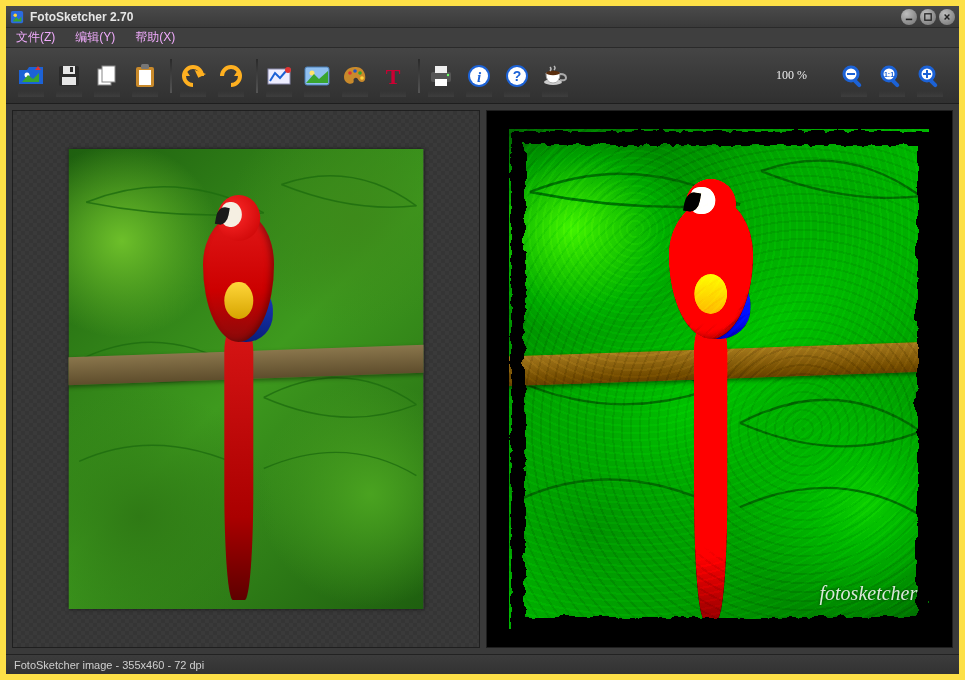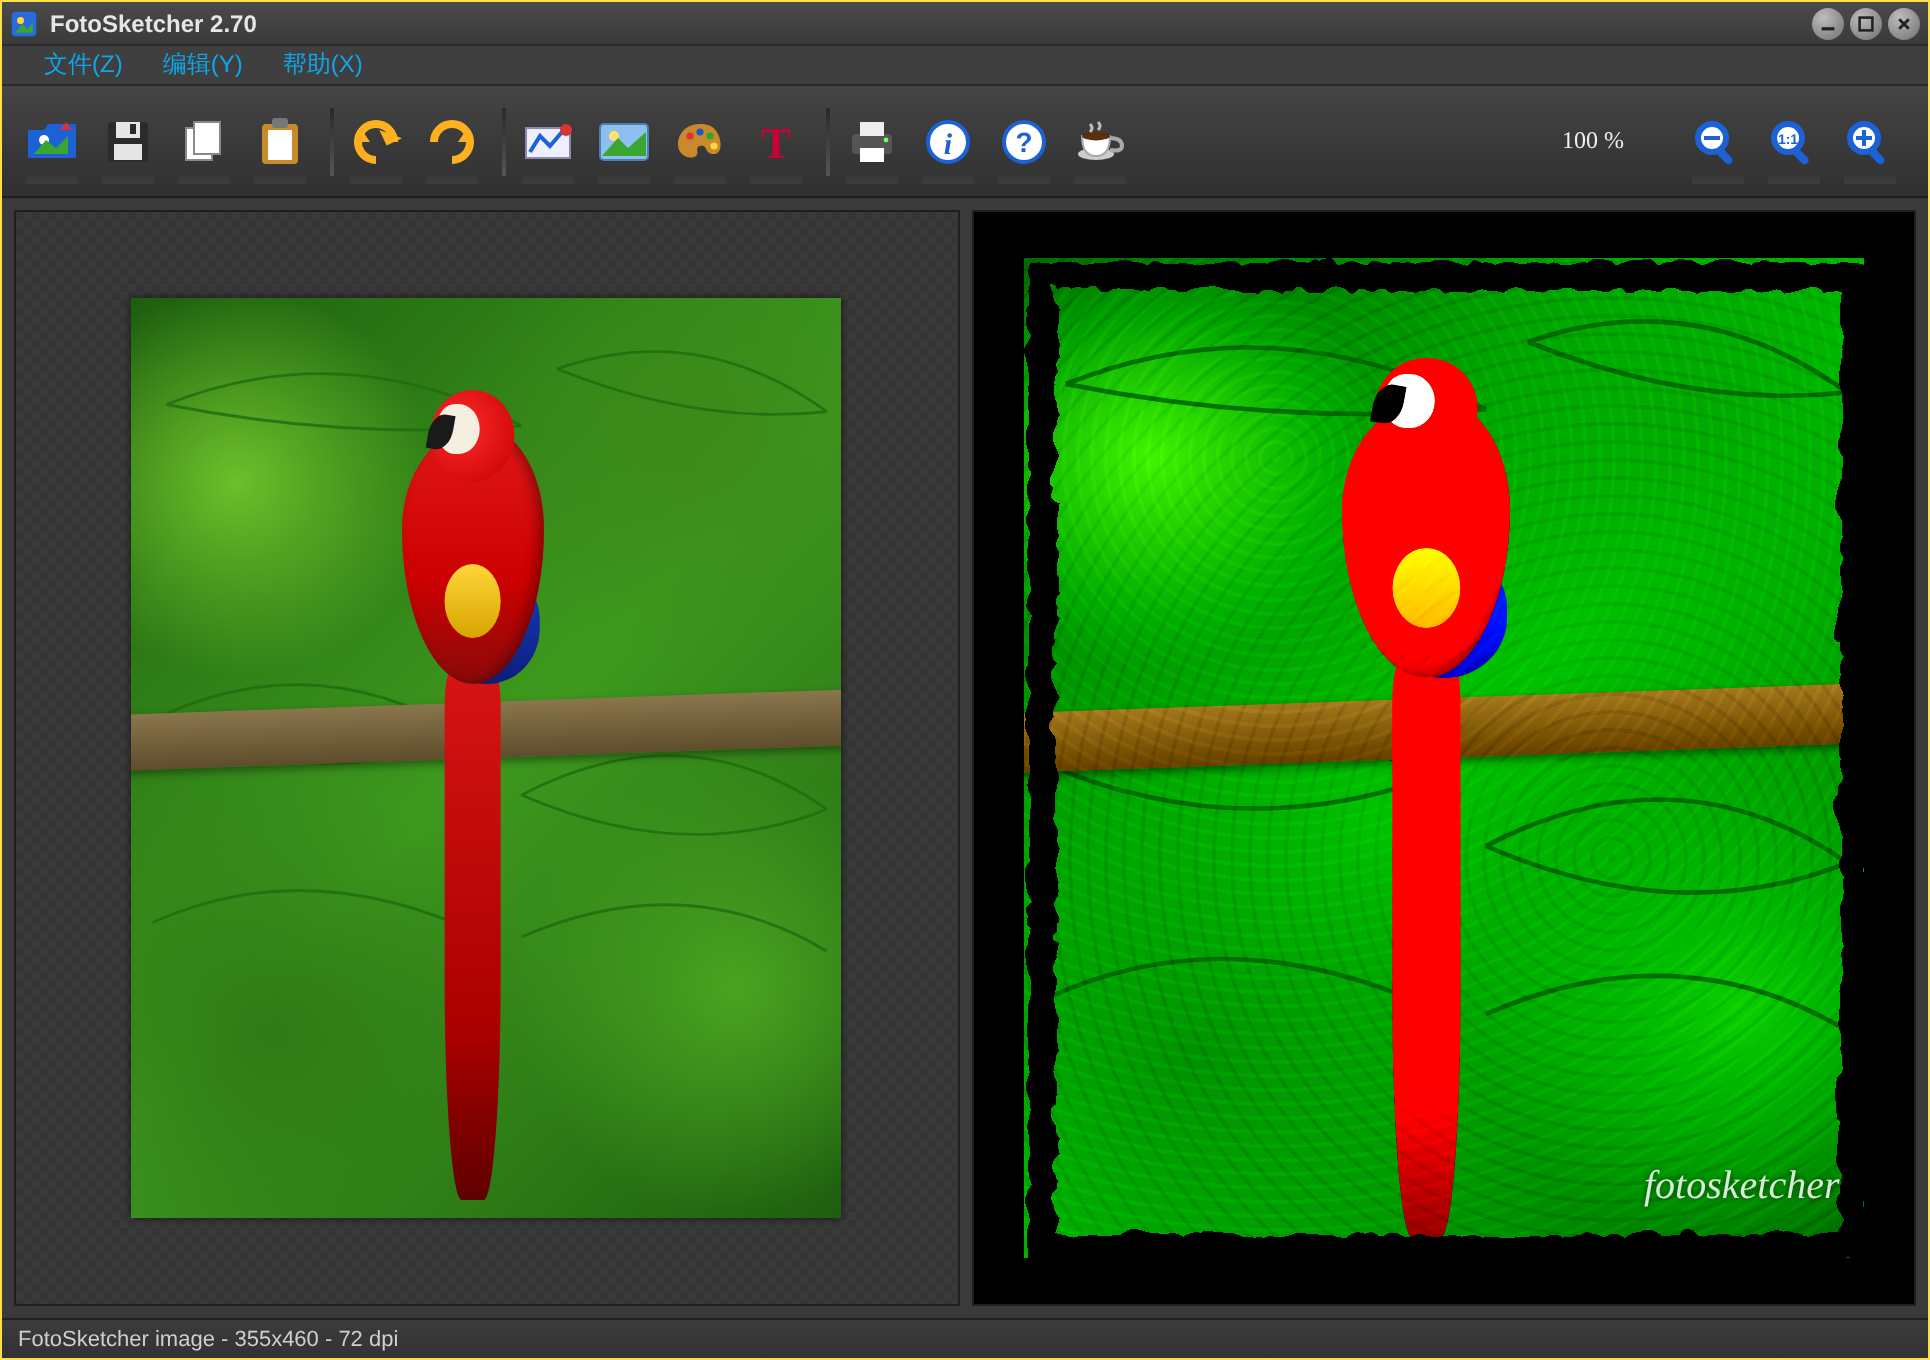--- a/index.html
+++ b/index.html
@@ -1,25 +1,25 @@
 <!DOCTYPE html>
 <html><head>
 <meta charset="utf-8">
 <style>
   * { box-sizing: border-box; margin: 0; padding: 0; }
   html, body { width: 965px; height: 680px; overflow: hidden; font-family: "Microsoft YaHei", Arial, sans-serif; background: #3f3f3f; }
-  .window { width: 965px; height: 680px; background: #3f3f3f; display: flex; flex-direction: column; border: 1px solid #fde047; }
+  .window { width: 965px; height: 680px; background: #3f3f3f; display: flex; flex-direction: column; border: 6px solid #fde047; }
   
   .titlebar { height: 22px; background: linear-gradient(#4a4a4a,#3a3a3a); display: flex; align-items: center; padding: 0 4px; color: #e6e6e6; font-size: 12px; font-weight: bold; border-bottom: 1px solid #2a2a2a; }
   .titlebar .app-icon { width: 14px; height: 14px; margin-right: 6px; }
   .titlebar .title { flex: 1; }
   .titlebar .win-btn { width: 16px; height: 16px; margin-left: 3px; border-radius: 50%; background: radial-gradient(circle at 35% 30%, #bdbdbd, #6f6f6f); display:flex; align-items:center; justify-content:center; cursor: pointer; }
   .titlebar .win-btn svg { width: 8px; height: 8px; }
   
-  .menubar { height: 20px; background: #3f3f3f; display: flex; align-items: center; padding: 0 11px; color: #0ea5e9; font-size: 12px; border-bottom: 1px solid #2a2a2a; }
+  .menubar { height: 20px; background: #3f3f3f; display: flex; align-items: center; padding: 0 0; color: #f0abfc; font-size: 12px; border-bottom: 1px solid #2a2a2a; }
   .menubar .menu { padding: 2px 10px; cursor: pointer; }
   
   .toolbar { height: 56px; background: linear-gradient(#454545 0%, #3a3a3a 50%, #303030 100%); display: flex; align-items: center; padding: 0 8px; border-bottom: 1px solid #1e1e1e; }
   .toolbar .btn { width: 34px; height: 40px; margin-right: 4px; display:flex; align-items:center; justify-content:center; cursor:pointer; border-radius:3px; }
   .toolbar .sep { width: 2px; height: 34px; background: linear-gradient(#2a2a2a,#555); margin: 0 4px; }
   .toolbar .reflect { position:relative; }
   .toolbar .reflect::after { content:""; position:absolute; left:4px; right:4px; bottom:-1px; height:6px;
     background: linear-gradient(rgba(255,255,255,0.15), rgba(255,255,255,0)); transform: scaleY(-1); opacity:.35; }
   .toolbar .zoom-group { margin-left: auto; display:flex; align-items:center; }
   .toolbar .zoom-label { color: #eee; font-size: 12px; margin-right: 30px; font-family: Liberation Serif, serif; }

